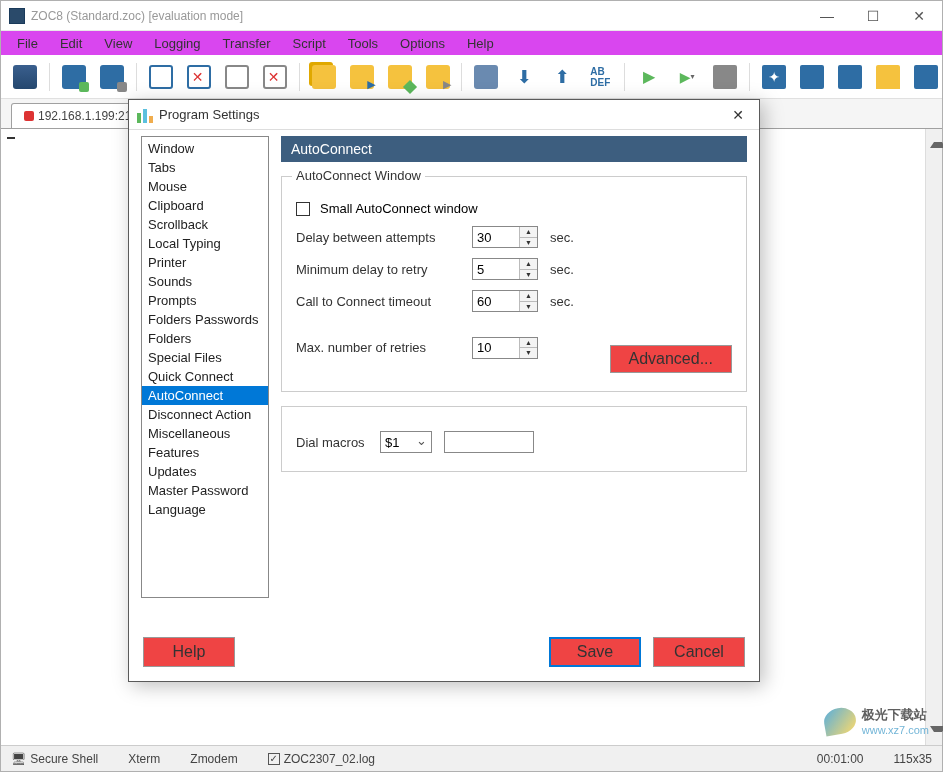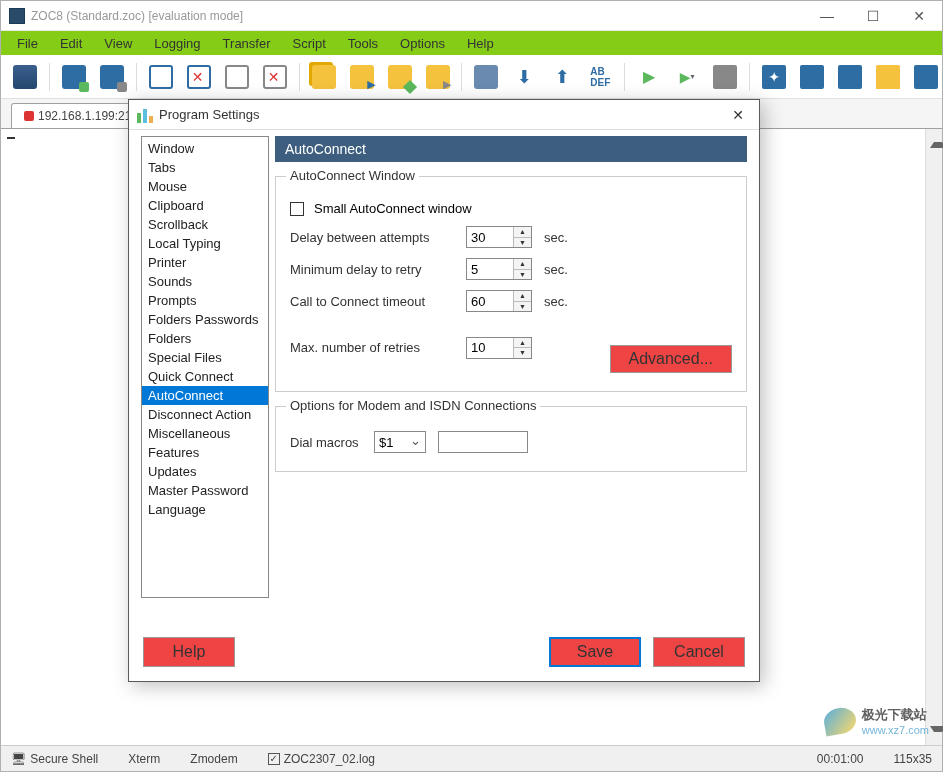--- a/index.html
+++ b/index.html
@@ -47,21 +47,21 @@
       justify-content: center;
       color: #555;
       font-size: 14px;
     }
     .menubar {
       height: 24px;
       display: flex;
       align-items: center;
       padding-left: 6px;
       gap: 2px;
-      background: #84cc16;
+      background: #d946ef;
     }
     .menubar-item {
       padding: 3px 10px;
       font-size: 13px;
       color: #333;
     }
     .toolbar {
       height: 44px;
       display: flex;
       align-items: center;
@@ -193,21 +193,21 @@
       display: flex;
       align-items: center;
       justify-content: center;
       font-size: 14px;
       color: #333;
     }
     .dlg-body {
       flex: 1;
       display: flex;
       padding: 6px 12px 6px 12px;
-      gap: 6px;
+      gap: 12px;
     }
     .category-list {
       width: 128px;
       border: 1px solid #888;
       background: #fff;
       overflow: hidden;
       padding: 2px 0;
     }
     .category-item {
       padding: 2px 6px;
@@ -596,21 +596,20 @@
                 <div class="spin-btn">▲</div>
                 <div class="spin-btn">▼</div>
               </div>
           </div>
           <span style="flex:1"></span>
           <button class="btn">Advanced...</button>
         </div>
       </div>
 
       <div class="groupbox">
-        <div class="groupbox-title">Options for Modem and ISDN Connections</div>
 
 
         <div class="form-row">
           <span class="form-label short">Dial macros</span>
           <div class="select" style="width:52px">
             <span>$1</span>
           </div>
           <input class="textinput" style="width: 90px; margin-left: 6px;" value="">
         </div>
       </div>

